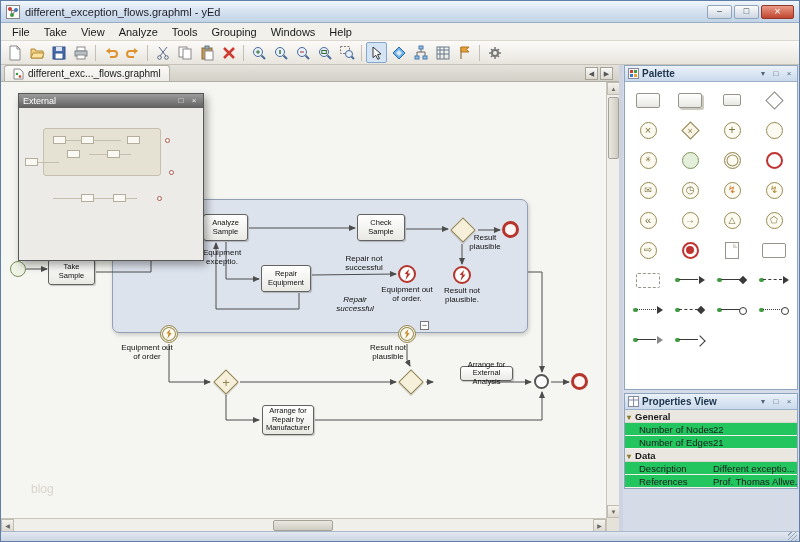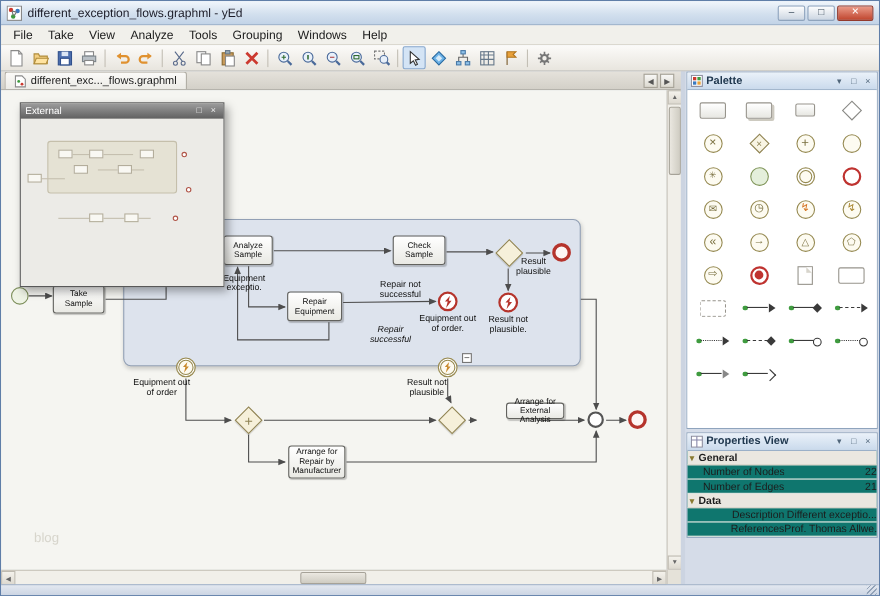--- a/index.html
+++ b/index.html
@@ -143,21 +143,21 @@
   .pedge .ln.dashed { border-top-style:dashed; } .pedge .ln.dotted { border-top-style:dotted; }
   .pedge::before { content:""; position:absolute; left:0; top:3.5px; width:4.5px; height:4.5px; background:#3f9b3f; border-radius:50%; }
   .pedge::after { content:""; position:absolute; right:0; top:2px; border-left:6px solid #3a3a3a;
     border-top:4px solid transparent; border-bottom:4px solid transparent; }
   .pedge.diam::after { border:none; width:6px; height:6px; background:#3a3a3a; transform:rotate(45deg); top:3px; right:1px; }
   .pedge.circ::after { border:1px solid #3a3a3a; background:#fff; width:6px; height:6px; border-radius:50%; top:2.5px; right:0; }
   .pedge.open::after { border-left-color:#888; }
   .pedge.crow::after { border:none; width:7px; height:7px; border-right:1px solid #3a3a3a; border-top:1px solid #3a3a3a;
     transform:rotate(45deg); top:2.5px; right:1px; }
 
-  .props-body { background:#0f766e;text-align:right; }
+  .props-body { background:#22c55e; }
   .sec { background:#eae7e0; border-bottom:1px solid #d8d4ca; display:flex; align-items:center; height:13px;
     padding:0 2px; gap:4px; font-weight:bold; font-size:9.5px; color:#1c1c1c; }
   .exp::after { content:"▾"; font-size:8px; color:#8a7a30; }
   .prow { display:flex; height:13px; align-items:center; font-size:9.5px; border-bottom:1px solid #f3f1eb; }
   .pkey { width:88px; padding-left:14px; color:#1c1c1c; white-space:nowrap; overflow:hidden; }
   .pval { flex:1; color:#1c1c1c; white-space:nowrap; overflow:hidden; }
 
   .bottombar { position:absolute; left:0; top:530px; width:100%; height:12px;
     background:linear-gradient(#e3e8f0,#c7d1e1); border-top:1px solid #a9b7cb; }
   .grip { position:absolute; right:2px; bottom:2px; width:9px; height:9px;

